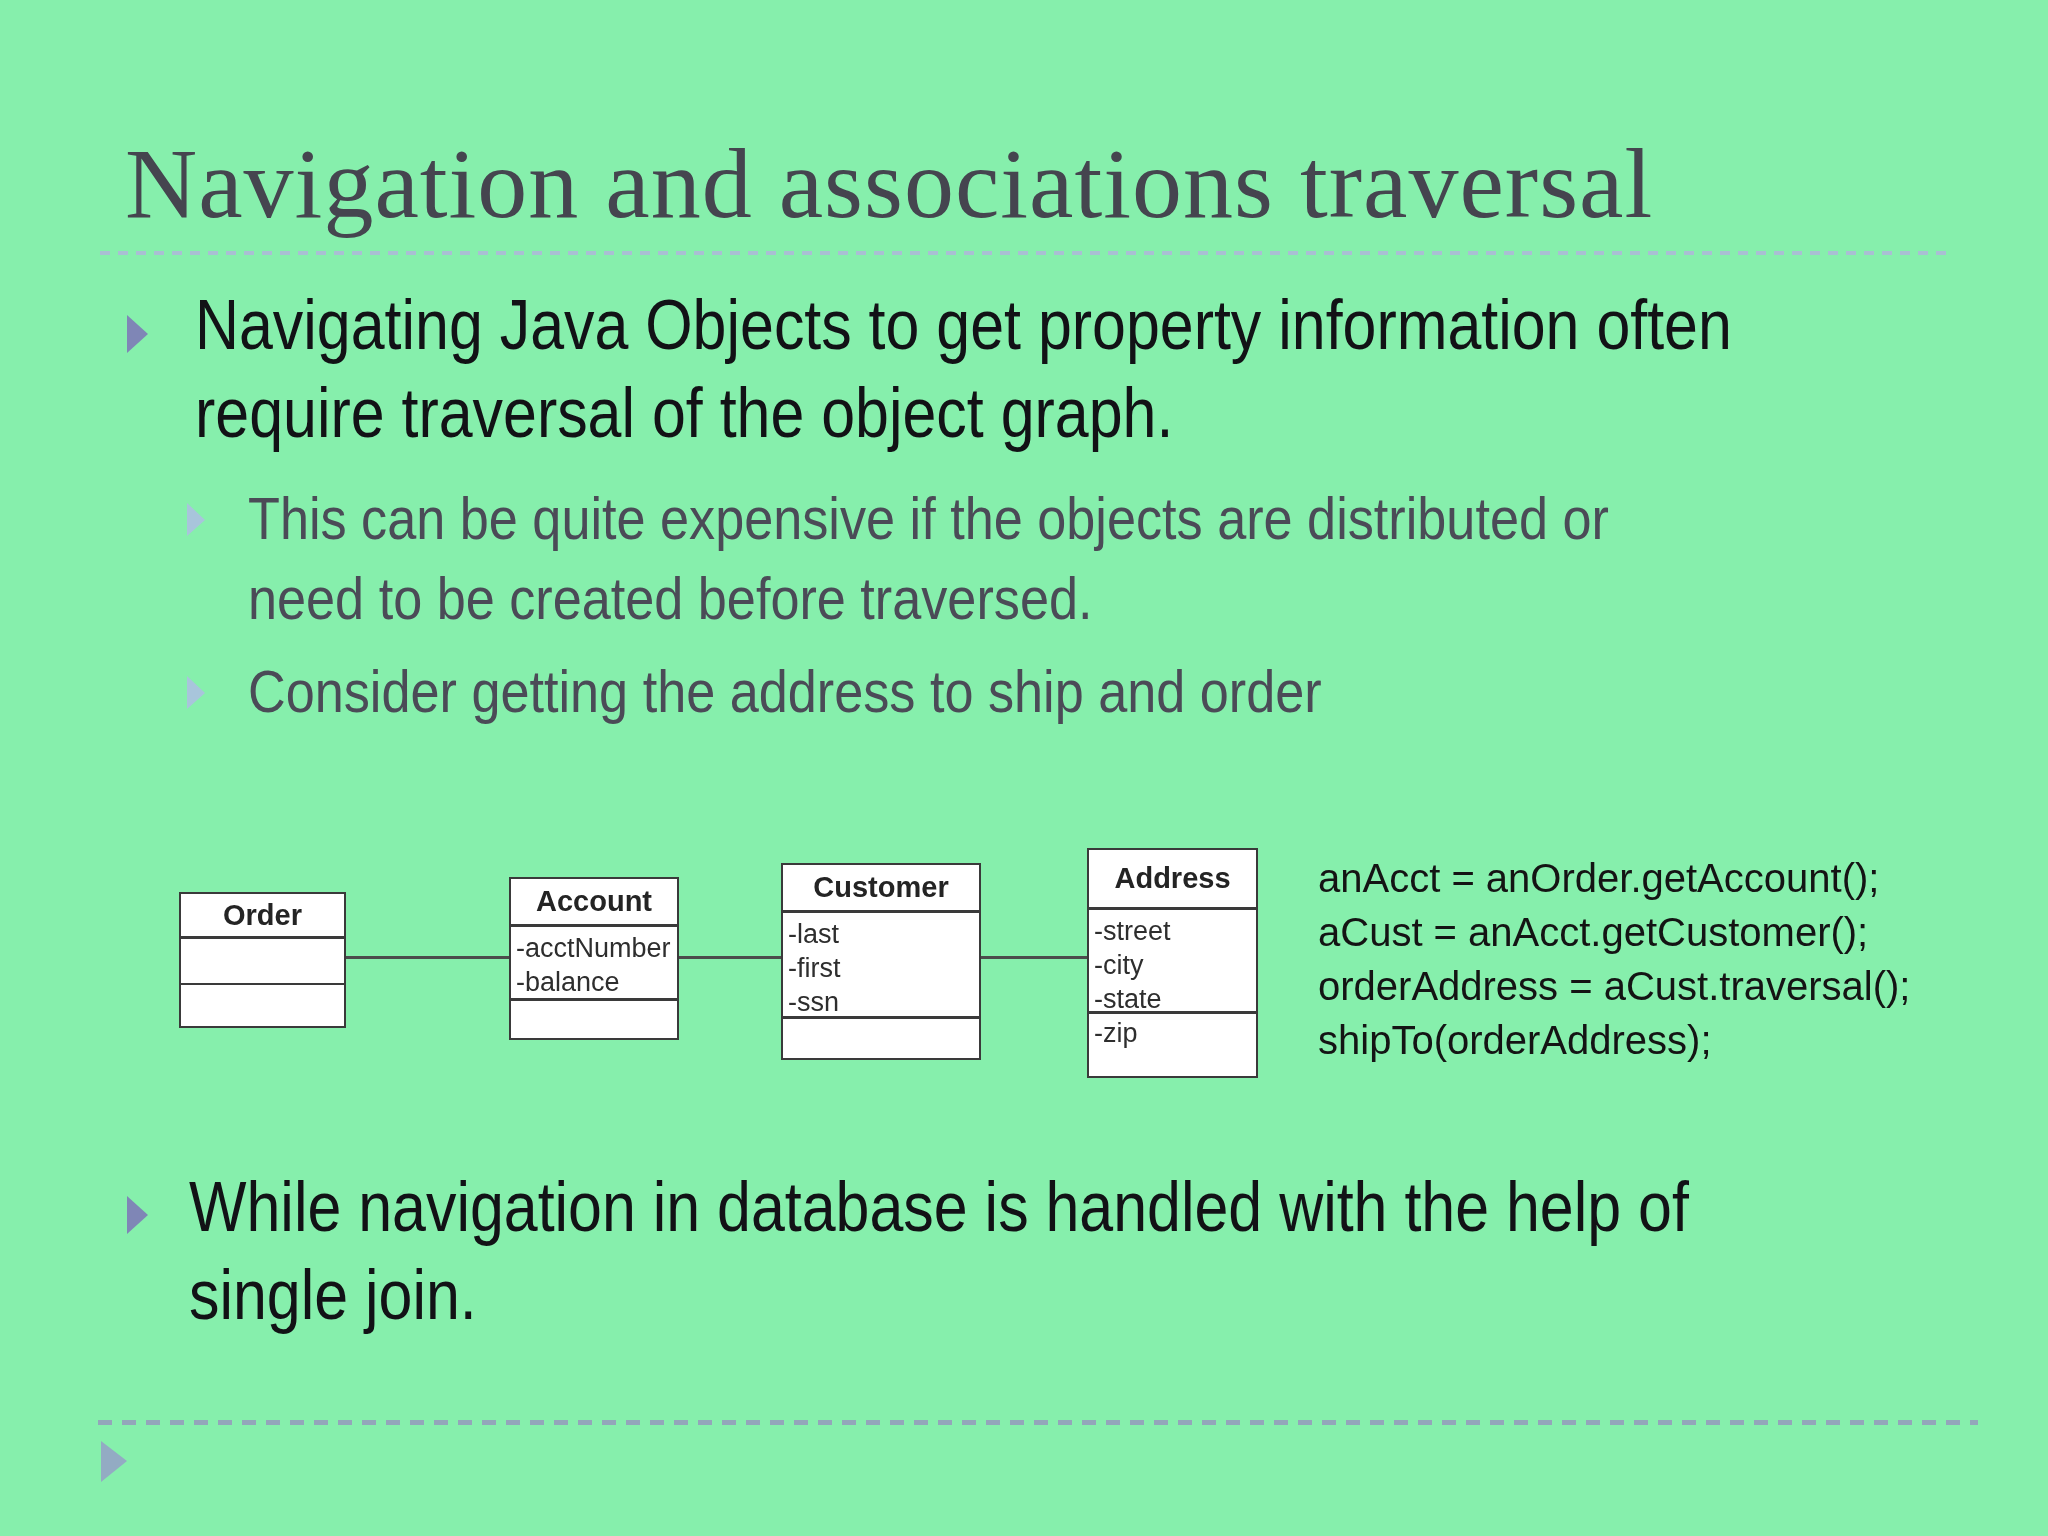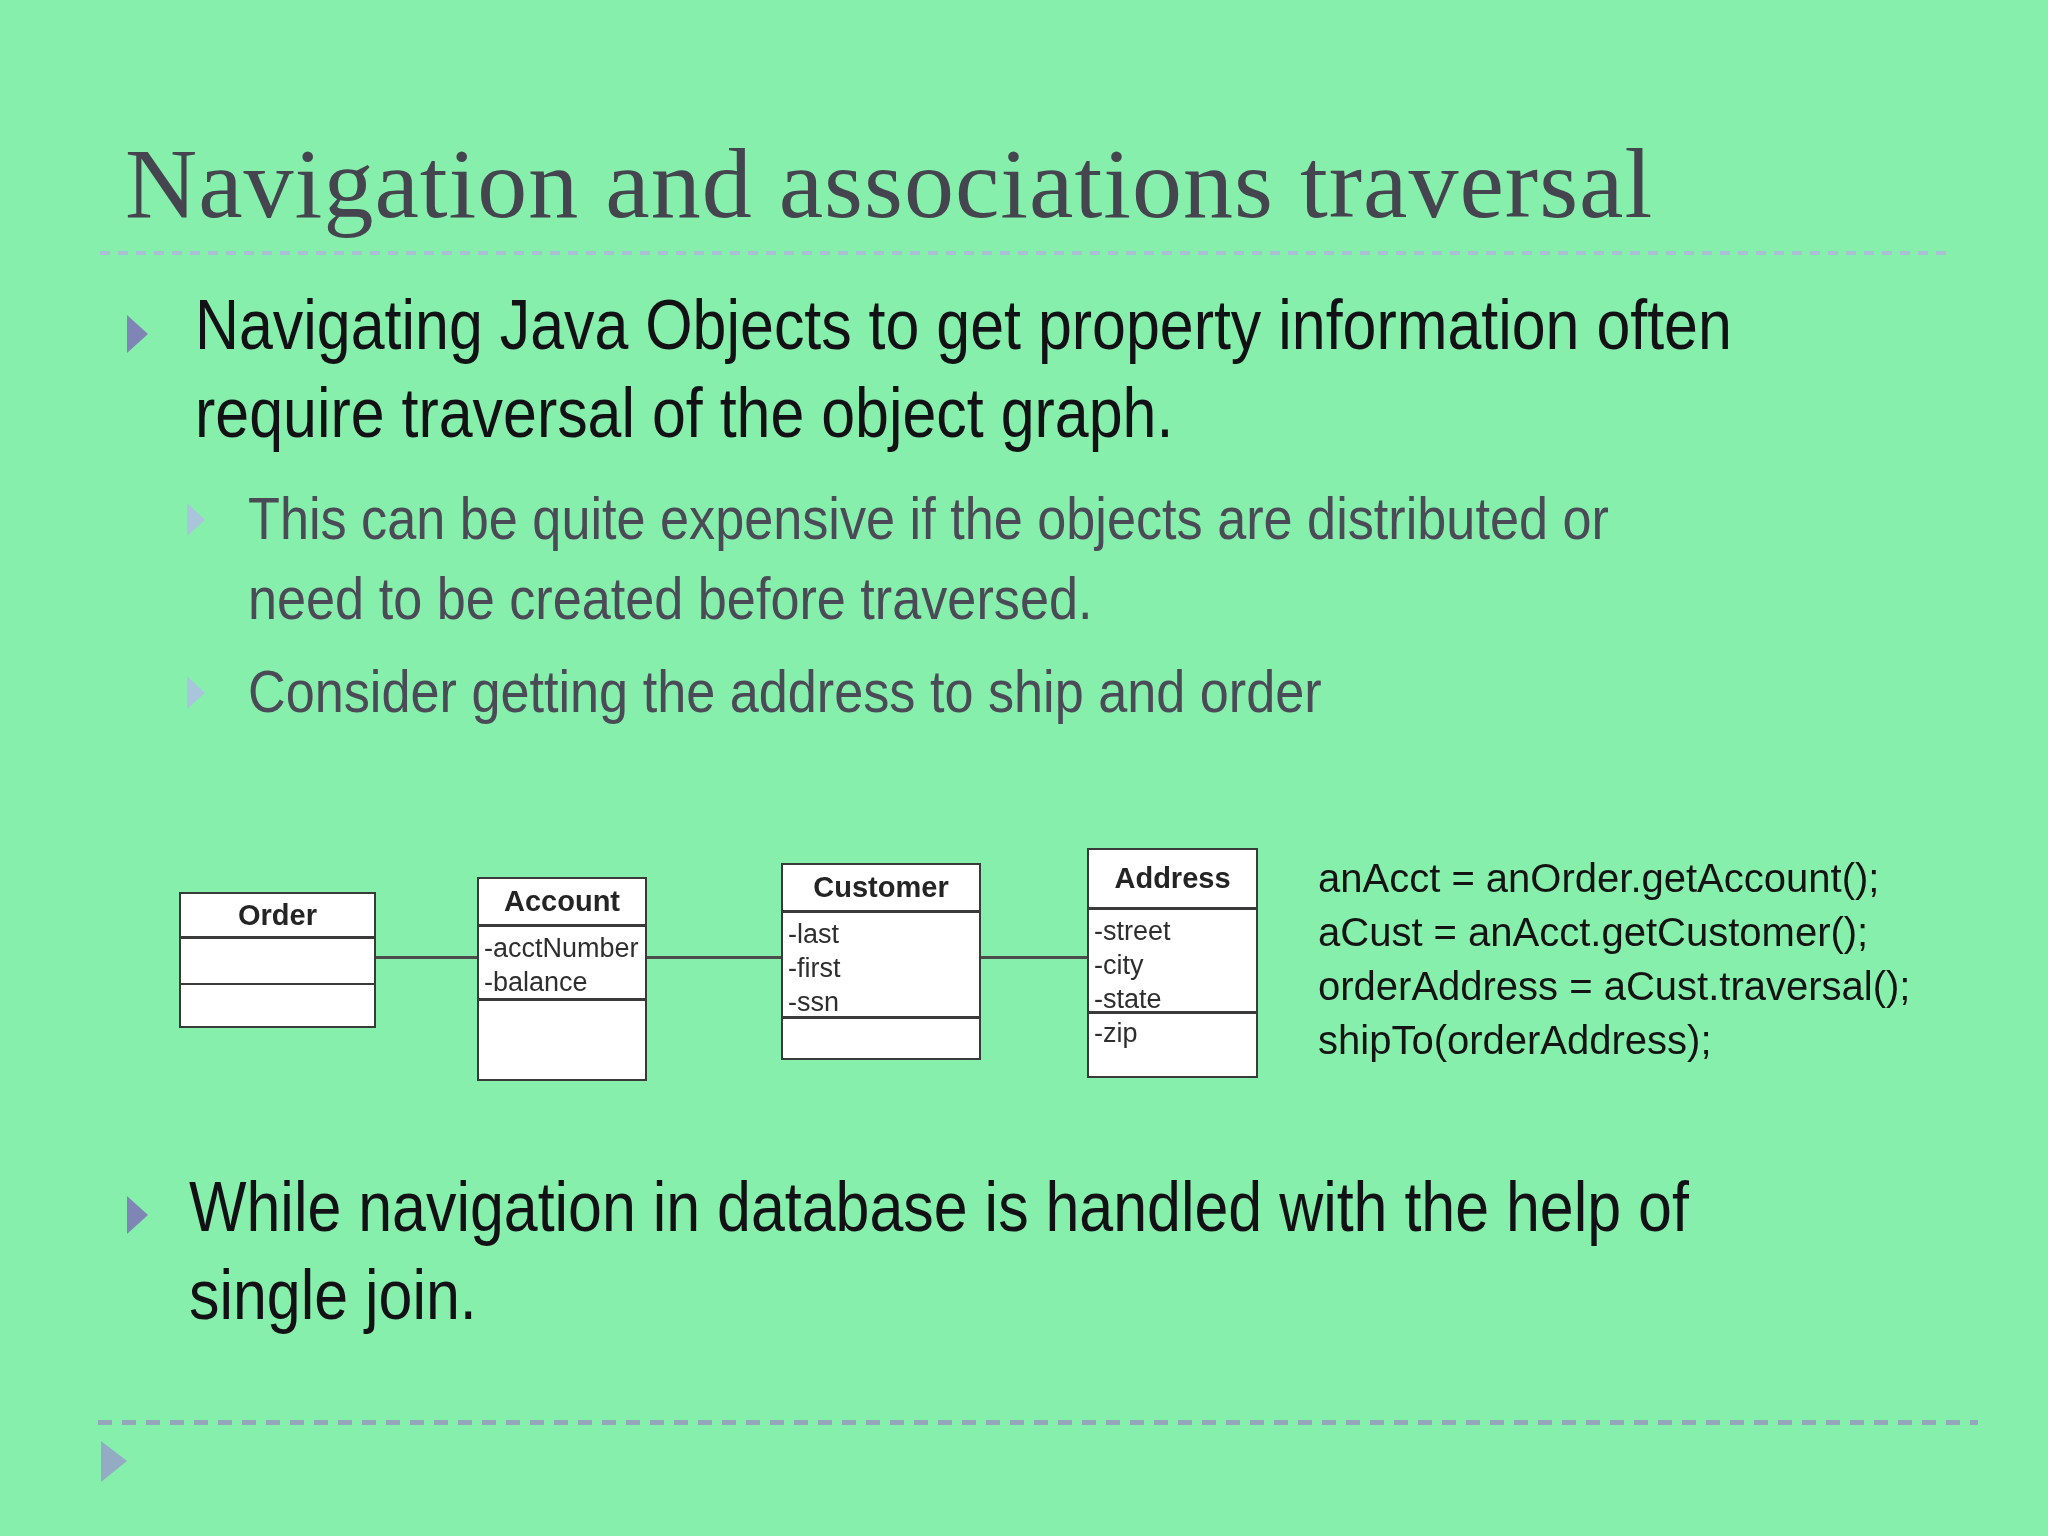--- a/index.html
+++ b/index.html
@@ -113,27 +113,27 @@
   <div class="bullet sub" style="top:652px">
     <span class="arr arr-sub"></span>
     <div class="btext">
       <span class="line">Consider getting the address to ship and order</span>
     </div>
   </div>
 
   <div>
     <div class="connector"></div>
 
-    <div class="ubox" style="left:179px;top:892px;width:197px;height:136px">
+    <div class="ubox" style="left:179px;top:892px;width:167px;height:136px">
       <div class="uhead" style="height:45px;border-bottom-width:3px">Order</div>
       <div class="urow" style="height:46px"></div>
       <div class="ugrow"></div>
     </div>
 
-    <div class="ubox" style="left:477px;top:877px;width:170px;height:204px">
+    <div class="ubox" style="left:509px;top:877px;width:170px;height:163px">
       <div class="uhead" style="height:48px">Account</div>
       <div class="uattrs" style="height:74px">
         <div>-acctNumber</div>
         <div>-balance</div>
       </div>
       <div class="ugrow"></div>
     </div>
 
     <div class="ubox" style="left:781px;top:863px;width:200px;height:197px">
       <div class="uhead" style="height:48px">Customer</div>

